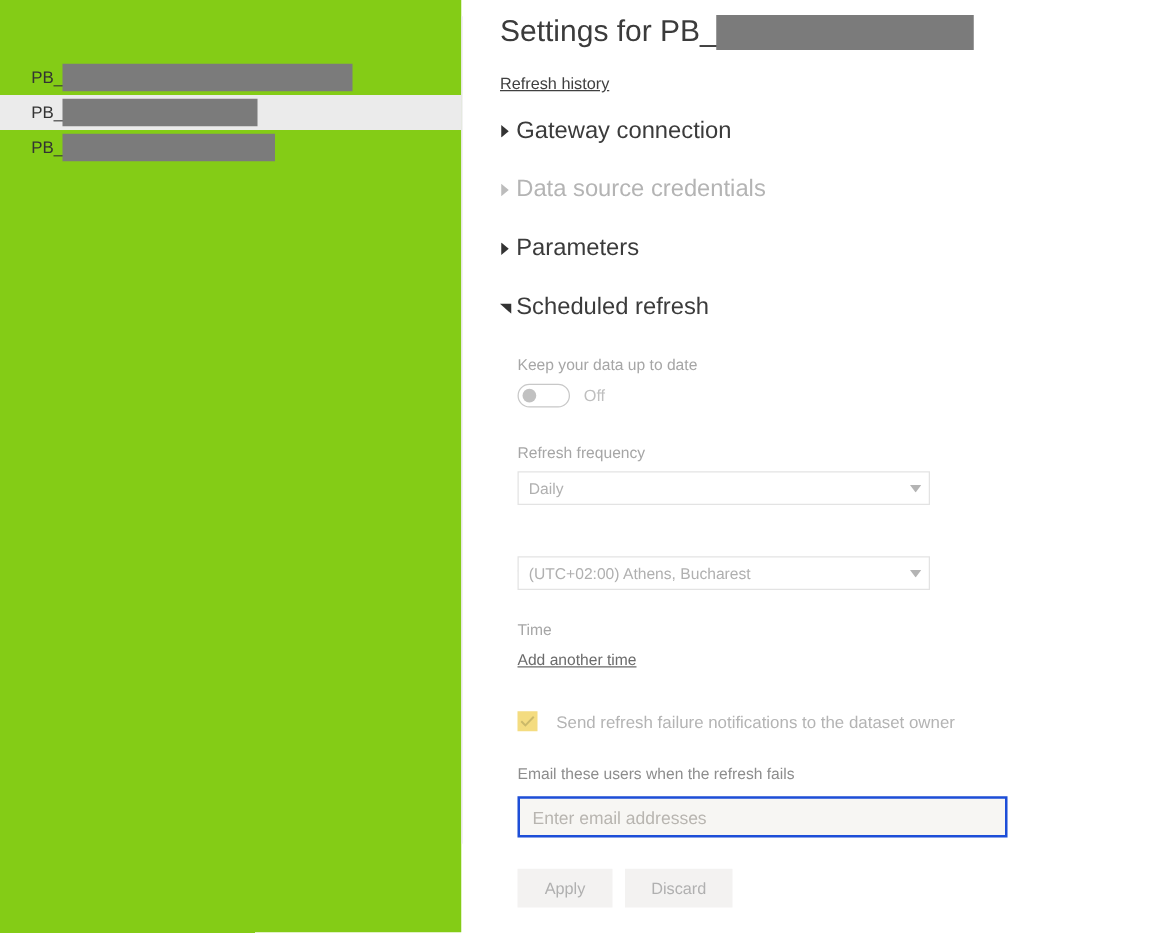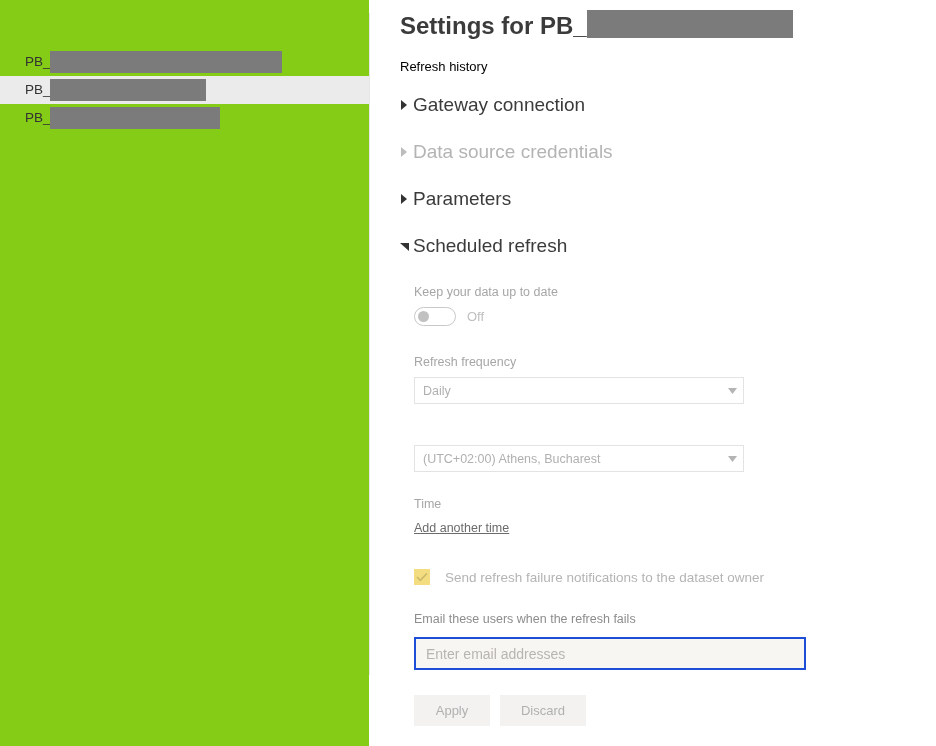--- a/index.html
+++ b/index.html
@@ -83,39 +83,40 @@
     top: 0;
     width: 567px;
     height: 746px;
   }
 
   #page-title {
     position: absolute;
     left: 31px;
     top: 10px;
     font-size: 24px;
-    font-weight: 700;
+    font-weight: 400;
     color: #3b3b3b;
     white-space: nowrap;
     line-height: 32px;
     display: flex;
-    align-items: flex-start;
+    align-items: center;
   }
   #page-title .redaction {
     height: 28px;
     background: #7b7b7b;
     margin-left: 0;
   }
 
   #refresh-history-link {
     position: absolute;
     left: 31px;
     top: 59px;
     font-size: 13px;
-    color: #000000;
+    color: #404040;
+    text-decoration: underline;
     cursor: pointer;
     white-space: nowrap;
   }
 
   
   .section-header {
     position: absolute;
     left: 31px;
     display: flex;
     align-items: center;

